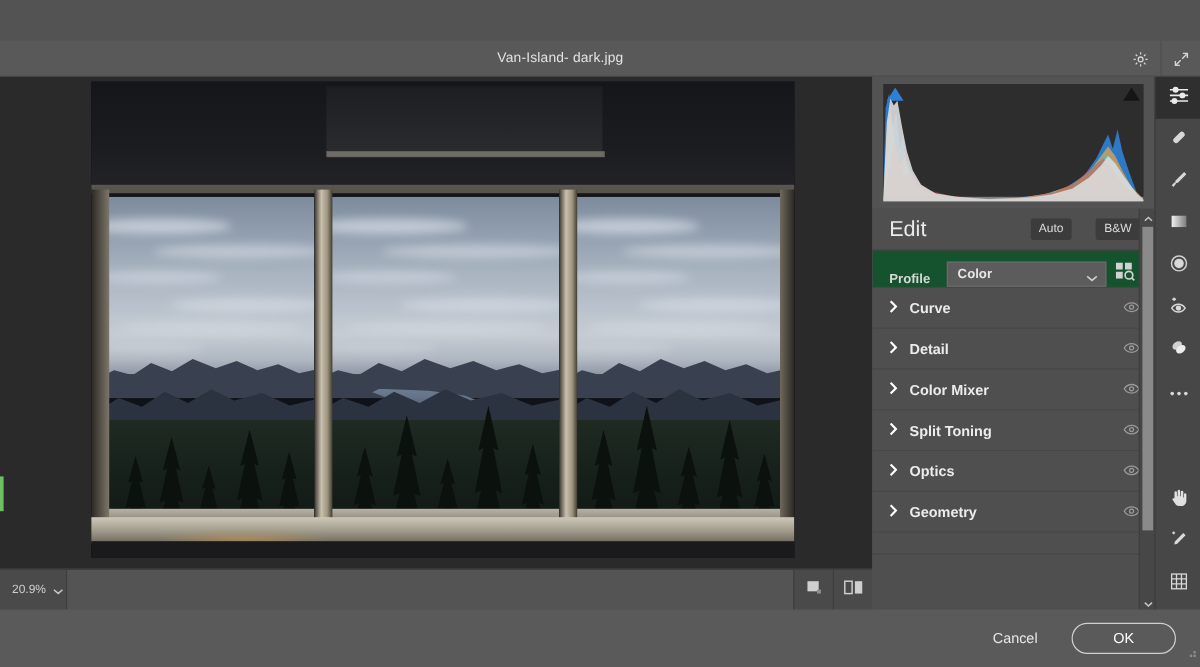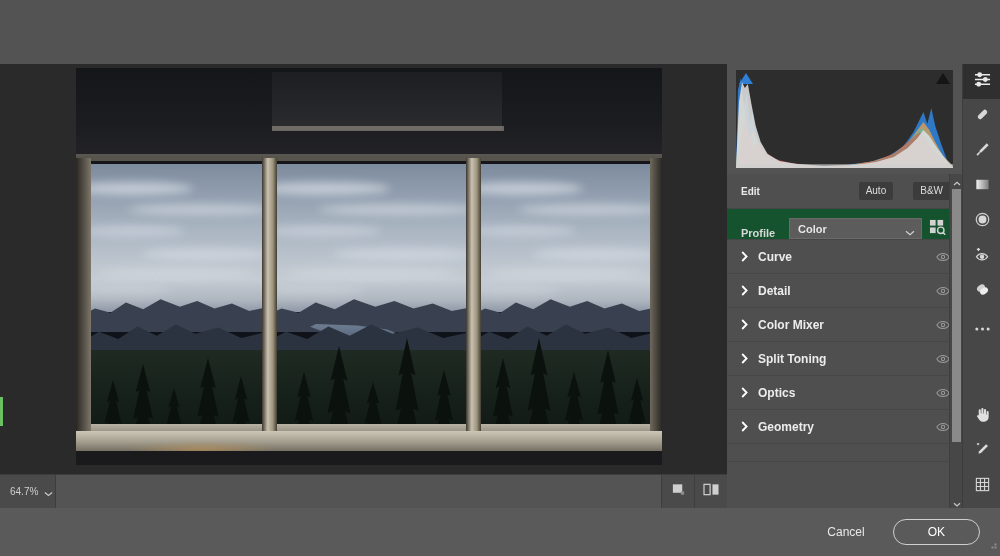--- a/index.html
+++ b/index.html
@@ -205,21 +205,21 @@
   .histo-svg { position: absolute; left: 0; bottom: 0; width: 100%; height: 96px; }
 
   .panel-scroll {
     position: absolute; left: 0; top: 110px; width: 235px; height: 334px;
     background: #4f4f4f; overflow: hidden;
   }
   .edit-head {
     display: flex; align-items: center; height: 34px;
     padding: 0 12px 0 14px; background: #4f4f4f;
   }
-  .edit-title { flex: 1; font-size: 10px; font-weight: bold; color: #eaeaea; }
+  .edit-title { flex: 1; font-size: 18px; font-weight: normal; color: #eaeaea; }
   .pill {
     font-size: 10px; color: #dcdcdc; background: #3c3c3c;
     border-radius: 2px; padding: 3px 7px 4px; margin-left: 20px;
   }
   .profile-row {
     display: flex; align-items: flex-end; height: 32px;
     padding: 0 10px 0 14px; background: #14532d;
     border-top: 1px solid #464646; border-bottom: 1px solid #464646; font-weight: bold;
   }
   .profile-label { font-size: 11px; color: #d8d8d8; width: 48px; }
@@ -264,20 +264,40 @@
     border-radius: 14px; padding: 5px 34px; background: transparent;
   }
   .resize-grip { position: absolute; right: 3px; bottom: 3px; }
 </style>
 </head>
 <body>
 
 <div class="app">
 
 
+  <div class="app-header">
+    <div class="doc-title">Van-Island- dark.jpg</div>
+    <div class="header-icons">
+      <div class="hdr-btn">
+        <span>
+          <svg width="15" height="15" viewBox="0 0 24 24" fill="none" stroke="#d5d5d5" stroke-width="1.7">
+            <circle cx="12" cy="12" r="3.2"></circle>
+            <path d="M12 2.6v3M12 18.4v3M2.6 12h3M18.4 12h3M5.4 5.4l2.1 2.1M16.5 16.5l2.1 2.1M18.6 5.4l-2.1 2.1M7.5 16.5l-2.1 2.1"></path>
+          </svg>
+        </span>
+      </div>
+      <div class="hdr-btn">
+        <span>
+          <svg width="15" height="15" viewBox="0 0 24 24" fill="none" stroke="#d5d5d5" stroke-width="1.8">
+            <path d="M14 4h6v6M20 4l-7 7M10 20H4v-6M4 20l7-7"></path>
+          </svg>
+        </span>
+      </div>
+    </div>
+  </div>
 
   <div class="canvas-area">
     <div class="green-marker"></div>
     <div class="photo">
       <div class="p-interior"></div>
       <div class="p-ceiling"></div>
       <div class="p-transom"></div>
       <div class="p-transom2"></div>
       <div class="p-ceilbeam"></div>
 
@@ -347,21 +367,21 @@
       <div class="mullion m2"></div>
       <div class="jamb-r"></div>
       <div class="ledge"></div>
       <div class="warmglow"></div>
       <div class="floorband"></div>
     </div>
   </div>
 
   <div class="canvas-toolbar">
     <div class="zoom-box">
-      <span class="zoom-val">64.7%</span>
+      <span class="zoom-val">20.9%</span>
       <span>
         <svg width="9" height="6" viewBox="0 0 10 6" fill="none" stroke="#c6c6c6" stroke-width="1.4">
           <path d="M1 1.3L5 4.7 9 1.3"></path>
         </svg>
       </span>
     </div>
     <div class="toolbar-spacer"></div>
     <div class="view-btn sep">
       <span>
         <svg width="15" height="15" viewBox="0 0 16 16">

